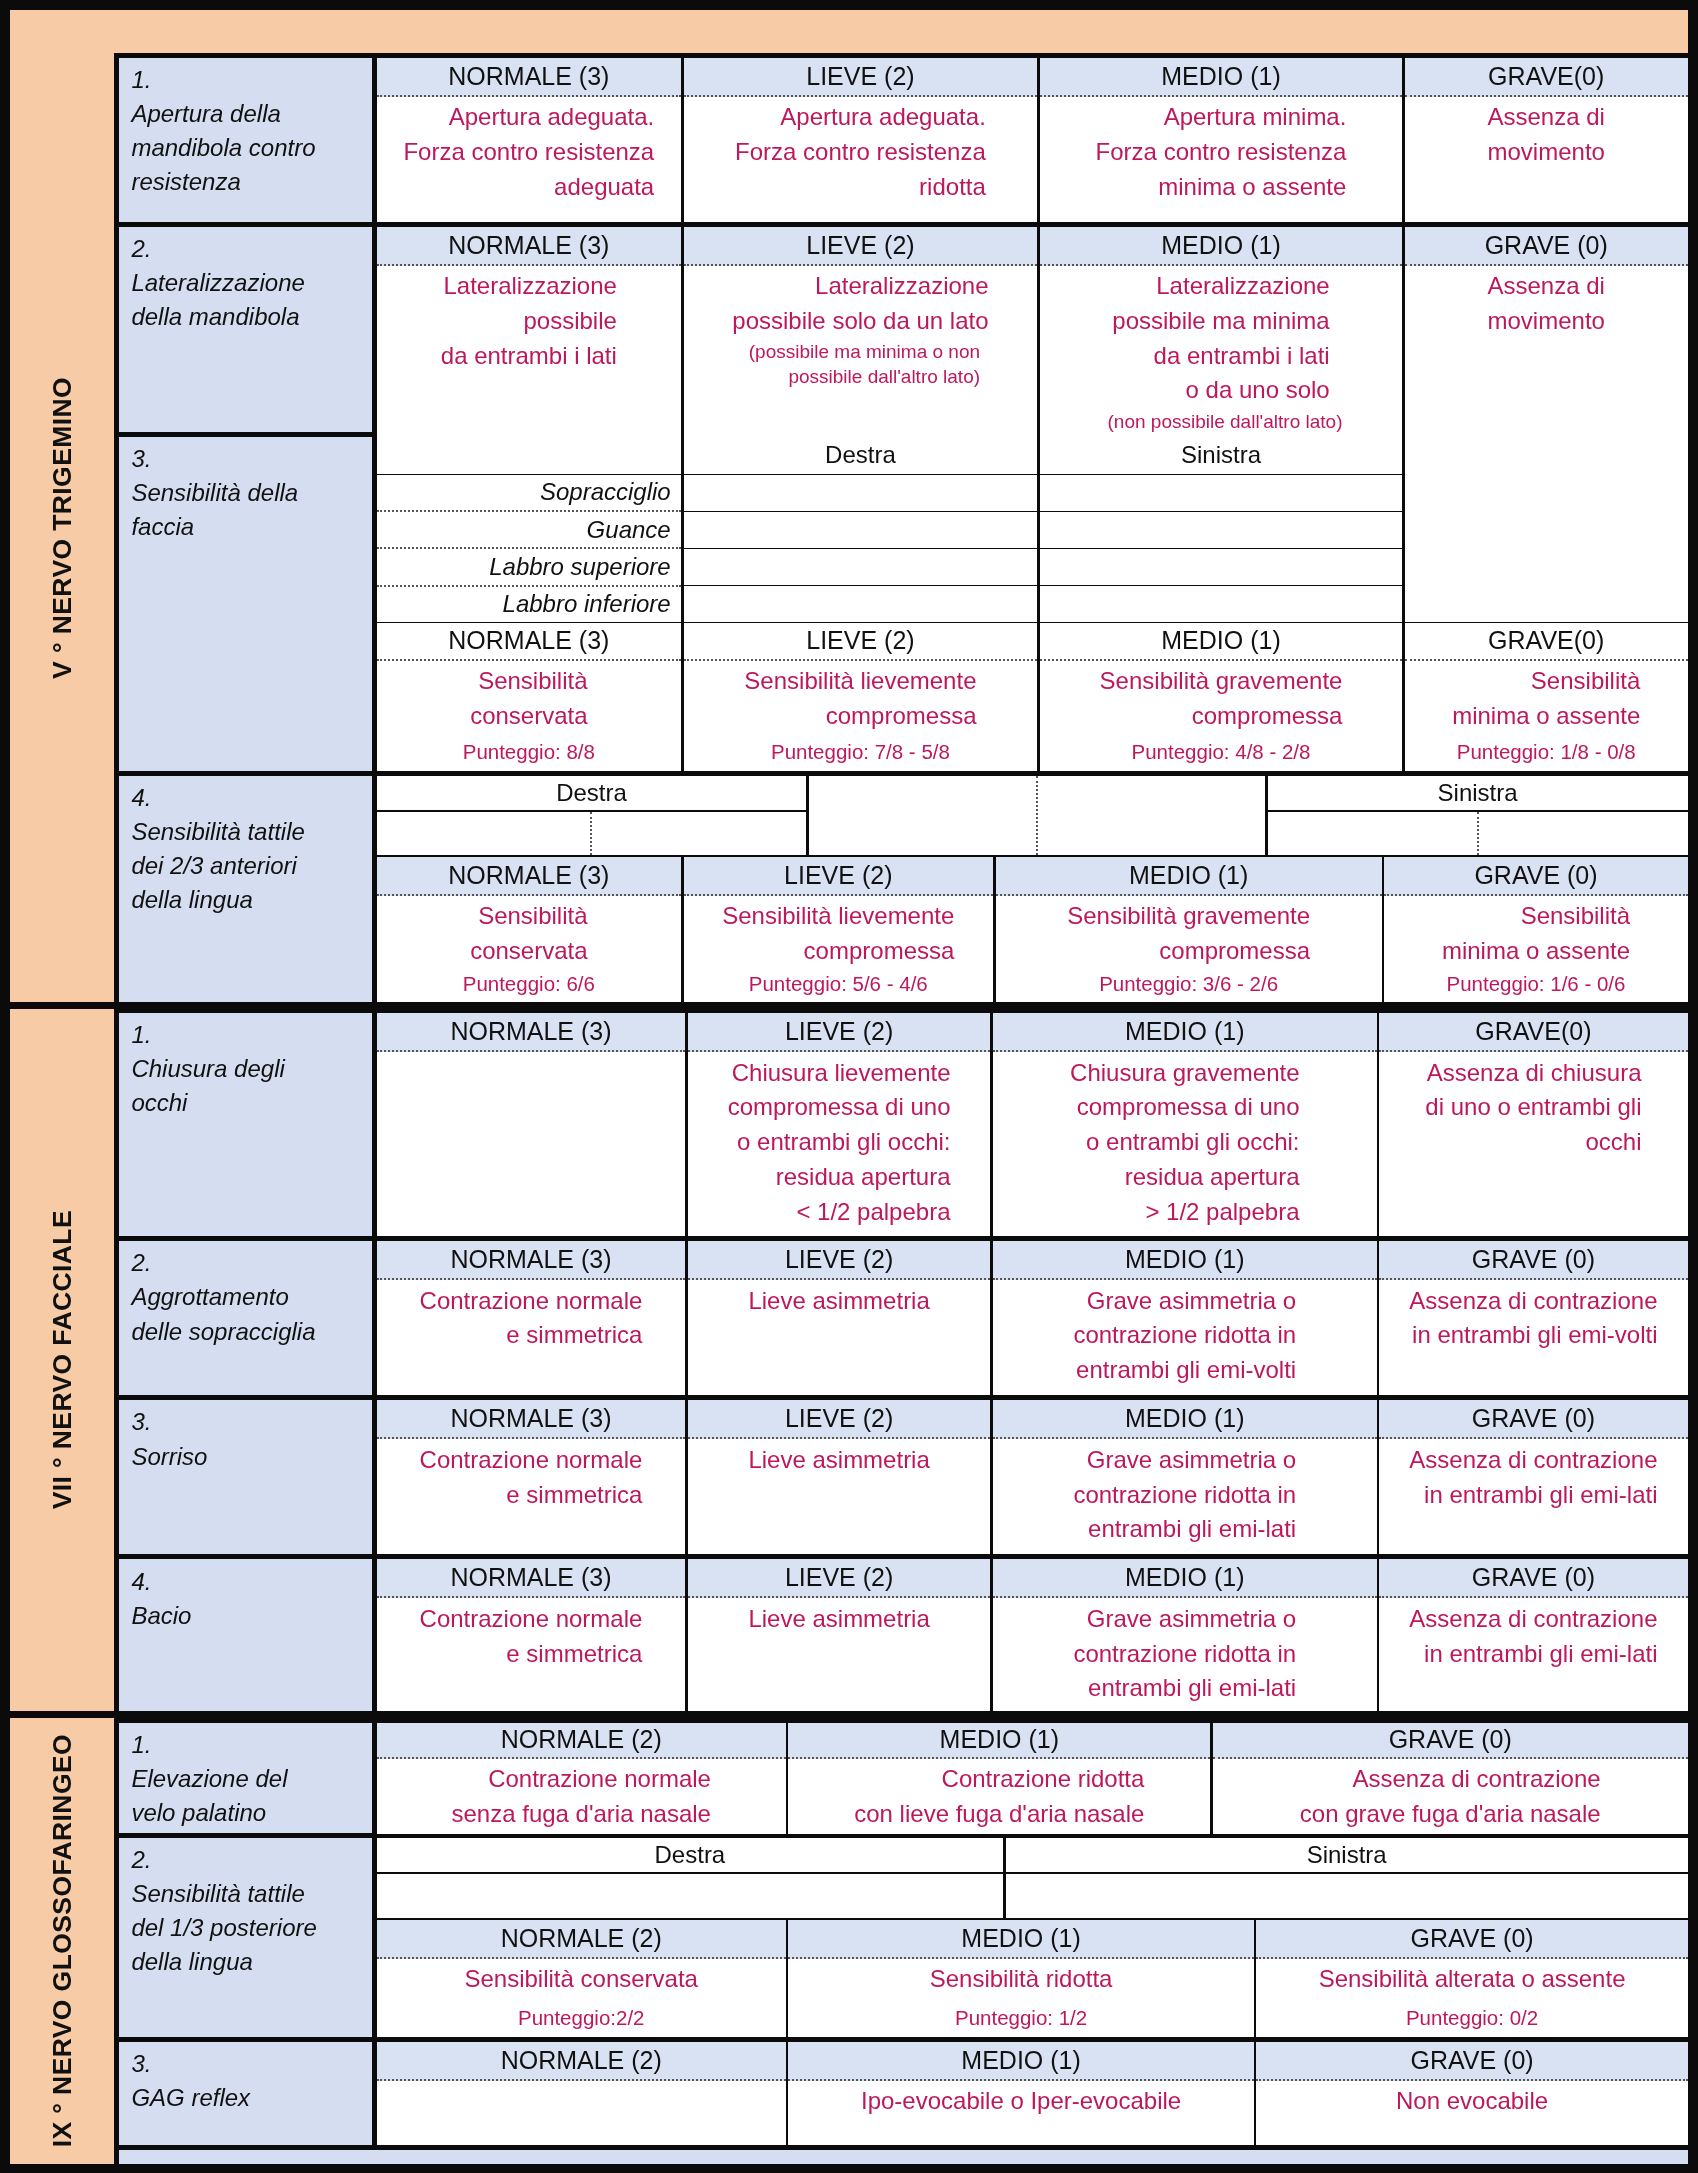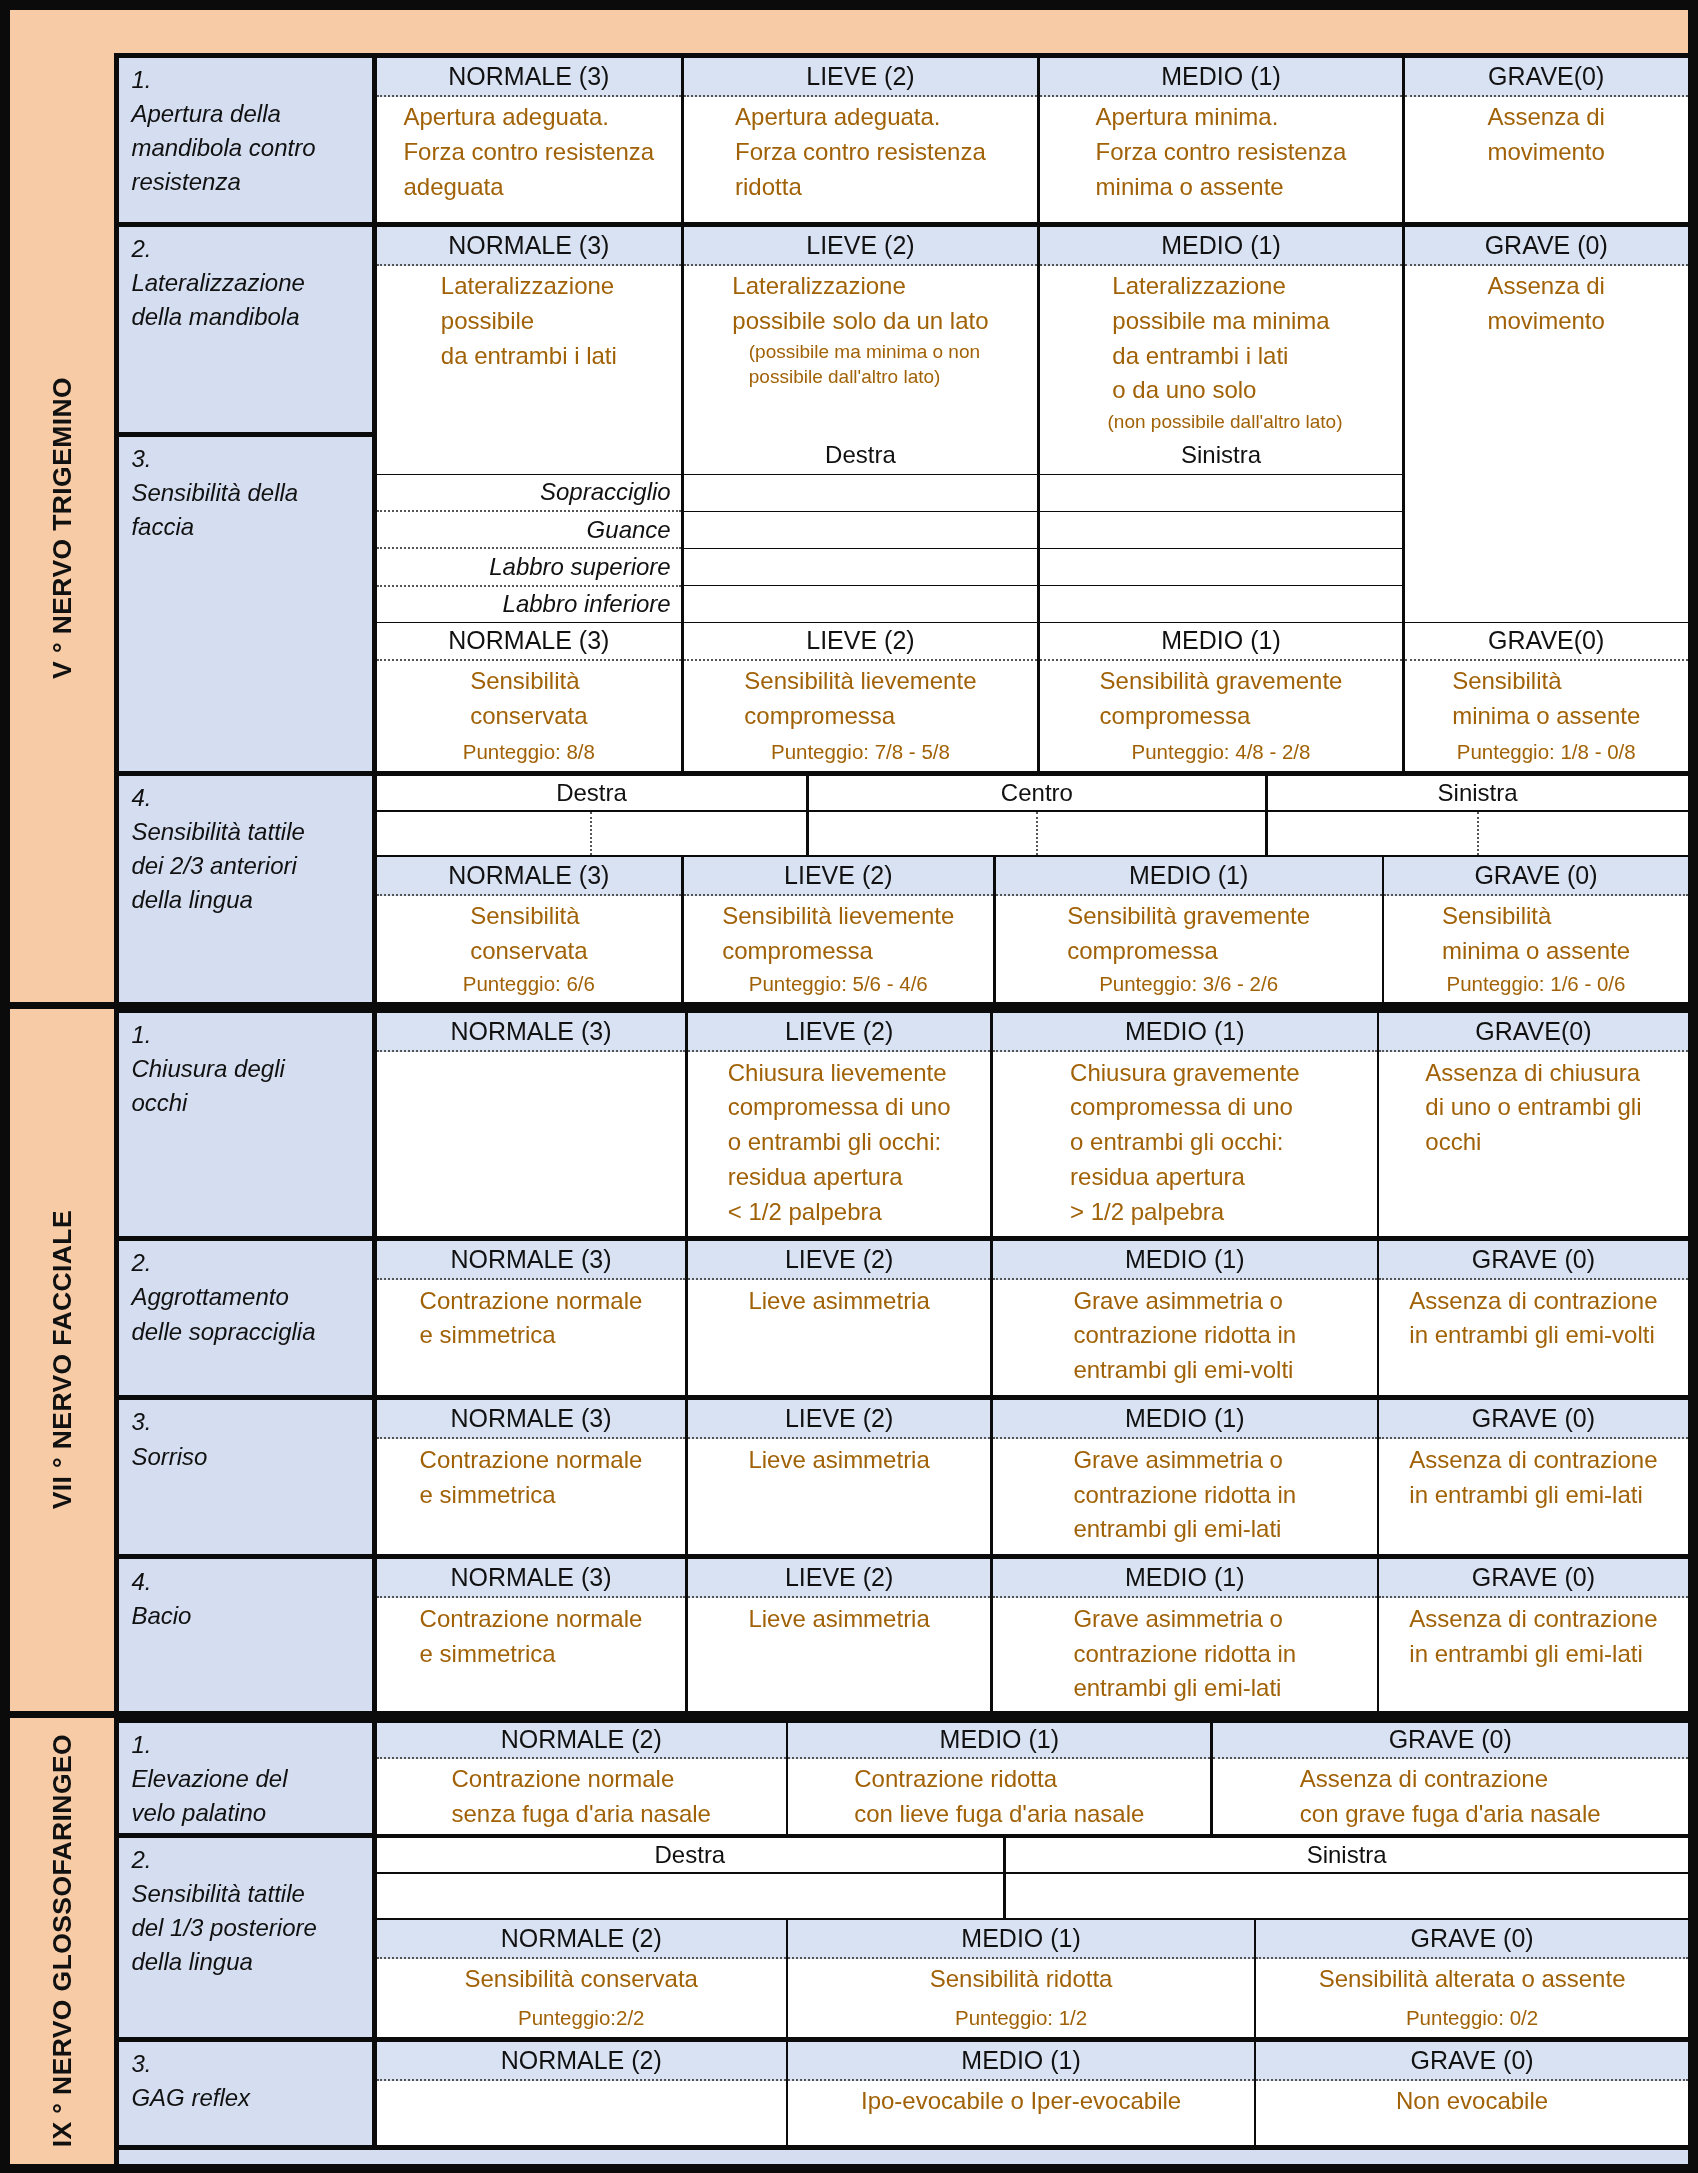--- a/index.html
+++ b/index.html
@@ -13,21 +13,21 @@
   .sidebar { width: 104px; flex: 0 0 auto; display: flex; align-items: center; justify-content: center; }
   .vtext { writing-mode: vertical-rl; transform: rotate(180deg); font-weight: 700; font-size: 26.5px; letter-spacing: 0.4px; white-space: nowrap; color: #111; }
   .sbody { flex: 1; background: #0b0b0b; display: flex; flex-direction: column; gap: 5.1px; padding: 4.3px 0 0 5.1px; min-width: 0; }
   .item { display: flex; gap: 4.3px; background: #0b0b0b; flex: 0 0 auto; }
   .ilabel { width: 253px; flex: 0 0 auto; background: #D5DEF0; padding: 5.1px 12px; font-style: italic; font-size: 24px; line-height: 1.42; color: #111; }
   .ilabel .num { display: block; }
   .icontent { flex: 1; display: flex; flex-direction: column; min-width: 0; }
   .grades { display: grid; gap: 0 2.6px; background: #0b0b0b; flex: 1; min-width: 0; }
   .gcol { display: flex; flex-direction: column; background: #fff; min-width: 0; }
   .gh { flex: 0 0 auto; height: 39px; display: flex; align-items: center; justify-content: center; background: #D9E2F3; border-bottom: 2.6px dotted #555; font-size: 25px; color: #111; }
-  .gd { flex: 1; display: flex; flex-direction: column; align-items: center; padding: 3.4px 3.4px 2.6px; text-align: left; font-size: 24px; line-height: 1.45; overflow: hidden; color: #a16207; }
+  .gd { flex: 1; display: flex; flex-direction: column; align-items: center; padding: 3.4px 3.4px 2.6px; text-align: right; font-size: 24px; line-height: 1.45; overflow: hidden; color: #be185d; }
   .pre { white-space: pre-line; }
   .note { font-size: 19px; line-height: 1.3; margin-top: 1.7px; margin-left: 8px; }
   .punt { font-size: 20.5px; margin-top: auto; padding-bottom: 1.7px; }
   
   .v3 { flex: 1; display: grid; grid-template-columns: 357fr 415fr 425fr 332fr; grid-template-rows: 38px 147px 39px 1fr; gap: 0 2.6px; background: #0b0b0b; }
   .v3 > div { background: #fff; min-width: 0; }
   .cellc { display: flex; align-items: center; justify-content: center; font-size: 24px; color: #111; }
   .solidb { border-bottom: 1.7px solid #0b0b0b; }
   .bt { border-top: 1.7px solid #0b0b0b; }
   .stack { display: flex; flex-direction: column; }
@@ -211,21 +211,20 @@
           <div class="icontent">
             <div class="sideband" style="grid-template-columns:503fr 534fr 492fr;height:79px">
               <div class="sidecol">
                 <div class="sideh">Destra</div>
                 <div class="halves">
                   <div class="half"></div>
                   <div class="half"></div>
                 </div>
               </div>
               <div class="sidecol">
-                <div class="sideh">Centro</div>
                 <div class="halves">
                   <div class="half"></div>
                   <div class="half"></div>
                 </div>
               </div>
               <div class="sidecol">
                 <div class="sideh">Sinistra</div>
                 <div class="halves">
                   <div class="half"></div>
                   <div class="half"></div>

